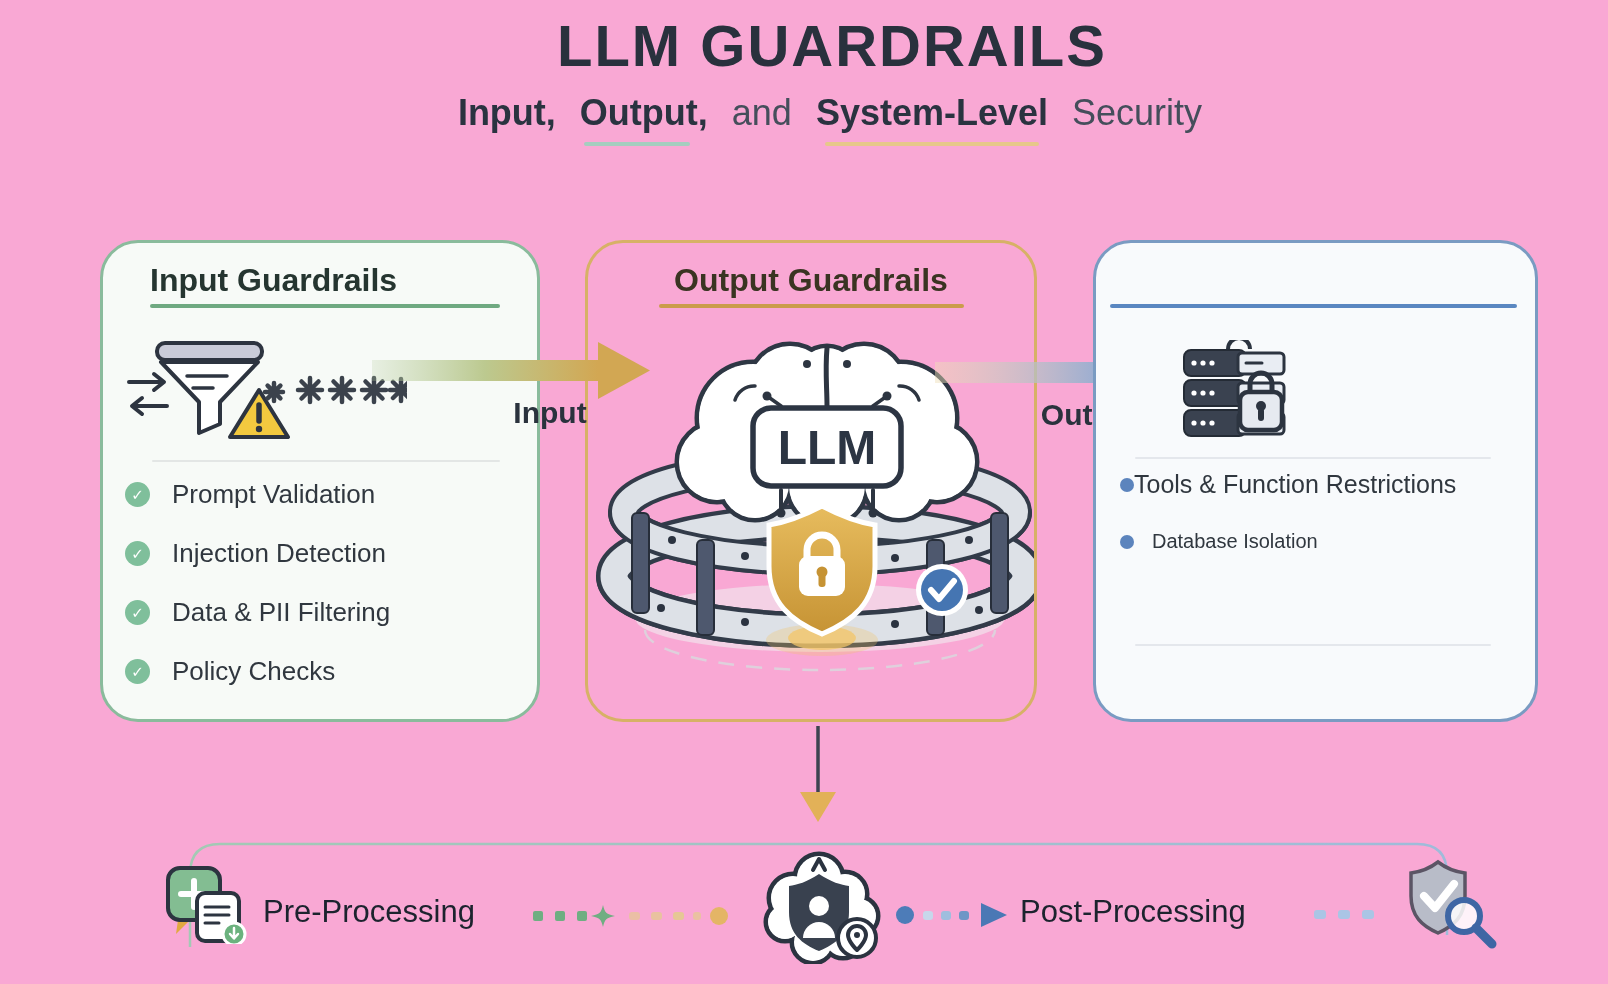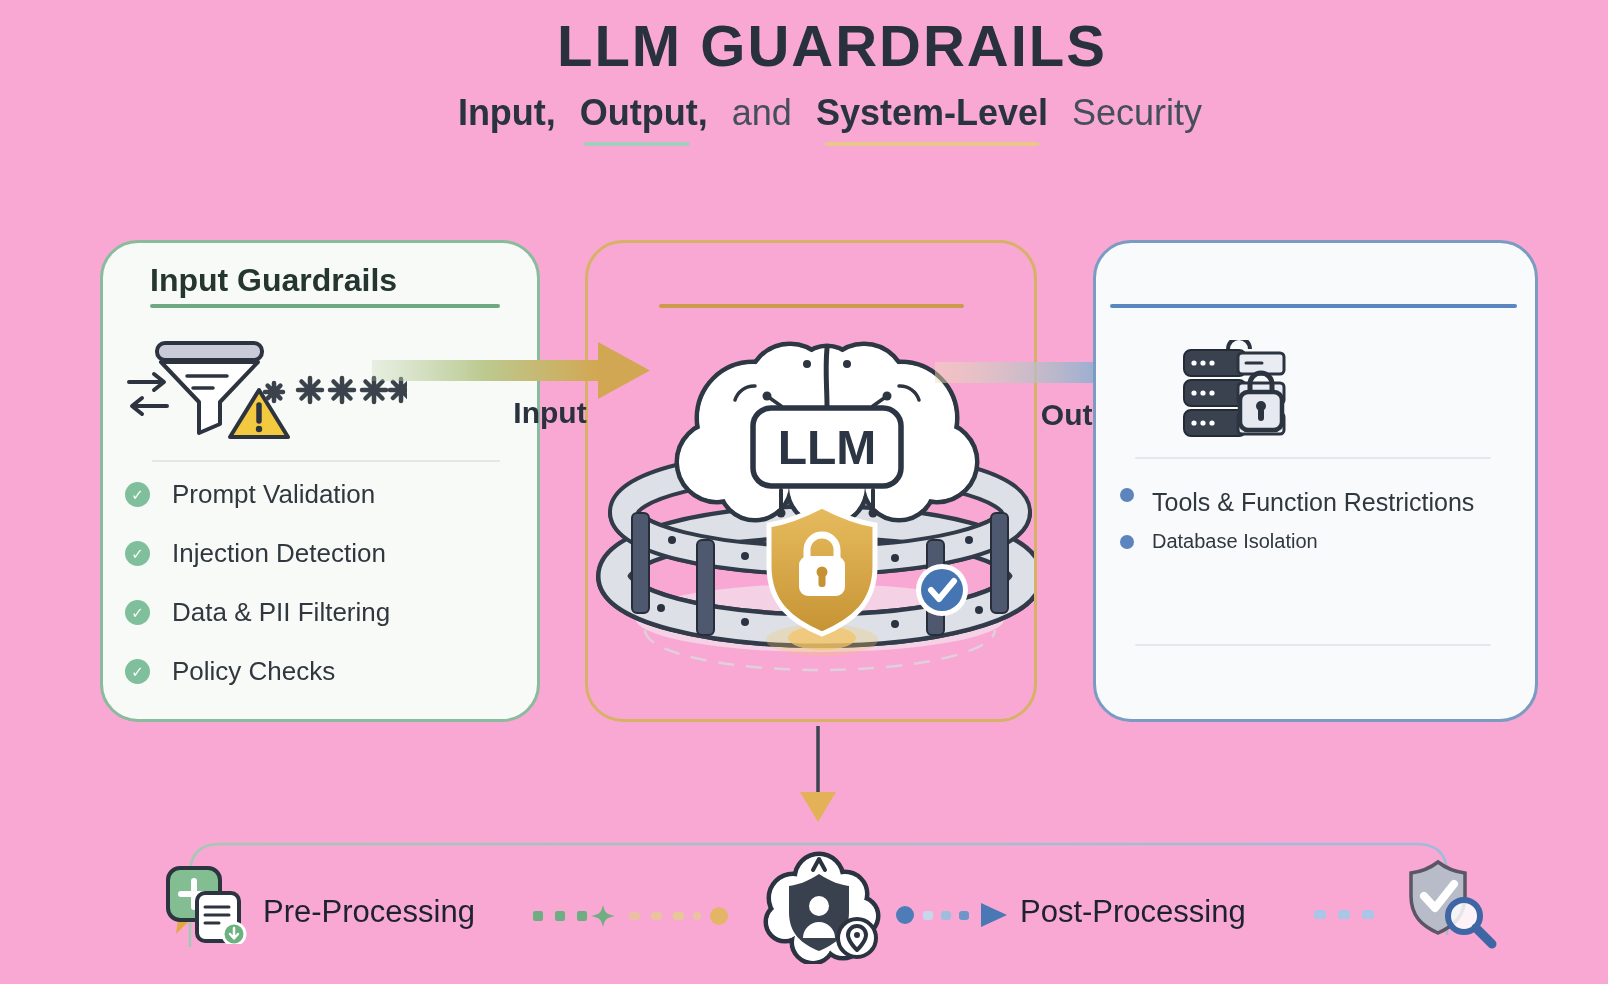--- a/index.html
+++ b/index.html
@@ -97,20 +97,21 @@
   </div>
   <div class="abs" style="left:125px;top:597px;display:flex;align-items:center;gap:22px;">
     <span class="check-circle">✓</span>
     <span class="item-text">Data &amp; PII Filtering</span>
   </div>
   <div class="abs" style="left:125px;top:656px;display:flex;align-items:center;gap:22px;">
     <span class="check-circle">✓</span>
     <span class="item-text">Policy Checks</span>
   </div>
 
+  <div class="abs panel-title" style="left:585px;top:262px;width:452px;text-align:center;color:#3a3422;">Output Guardrails</div>
   <div class="abs accent-line" style="left:659px;top:304px;width:305px;background:#cb9c4b;"></div>
 
   <svg class="abs" style="left:585px;top:300px;" width="452" height="410" viewBox="0 0 452 410">
     <defs>
       <linearGradient id="shieldG" x1="0" y1="0" x2="0" y2="1">
         <stop offset="0" stop-color="#e7bc5e"></stop>
           <stop offset="1" stop-color="#c69334"></stop>
       </linearGradient>
     </defs>
 
@@ -273,21 +274,21 @@
     </g>
     <path d="M68,52 v-8 a11,11 0 0 1 22,0 v8" fill="none" stroke="#2c3440" stroke-width="5"></path>
     <rect x="58" y="52" width="42" height="38" rx="8" fill="#e6eaf0" stroke="#2c3440" stroke-width="4.5"></rect>
     <circle cx="79" cy="66" r="5" fill="#2c3440"></circle>
     <rect x="76" y="68" width="6" height="13" rx="3" fill="#2c3440"></rect>
   </svg>
   <div class="abs rbac" style="left:1292px;top:344px;">
   </div>
   <div class="abs thin-divider" style="left:1135px;top:457px;width:356px;background:#e4e7ec;"></div>
 
-  <div class="abs" style="left:1120px;top:488px;display:flex;align-items:flex-start;gap:18px;">
+  <div class="abs" style="left:1120px;top:470px;display:flex;align-items:center;">
     <span class="bullet-dot"></span>
     <span class="item-text" style="font-size:25px;">Tools &amp; Function Restrictions</span>
   </div>
   <div class="abs" style="left:1120px;top:530px;display:flex;align-items:center;gap:18px;">
     <span class="bullet-dot"></span>
     <span class="item-text" style="font-size:20px;">Database Isolation</span>
   </div>
   <div class="abs thin-divider" style="left:1135px;top:644px;width:356px;background:#e4e7ec;"></div>
 
   <svg class="abs" style="left:788px;top:722px;" width="60" height="106" viewBox="0 0 60 106">

